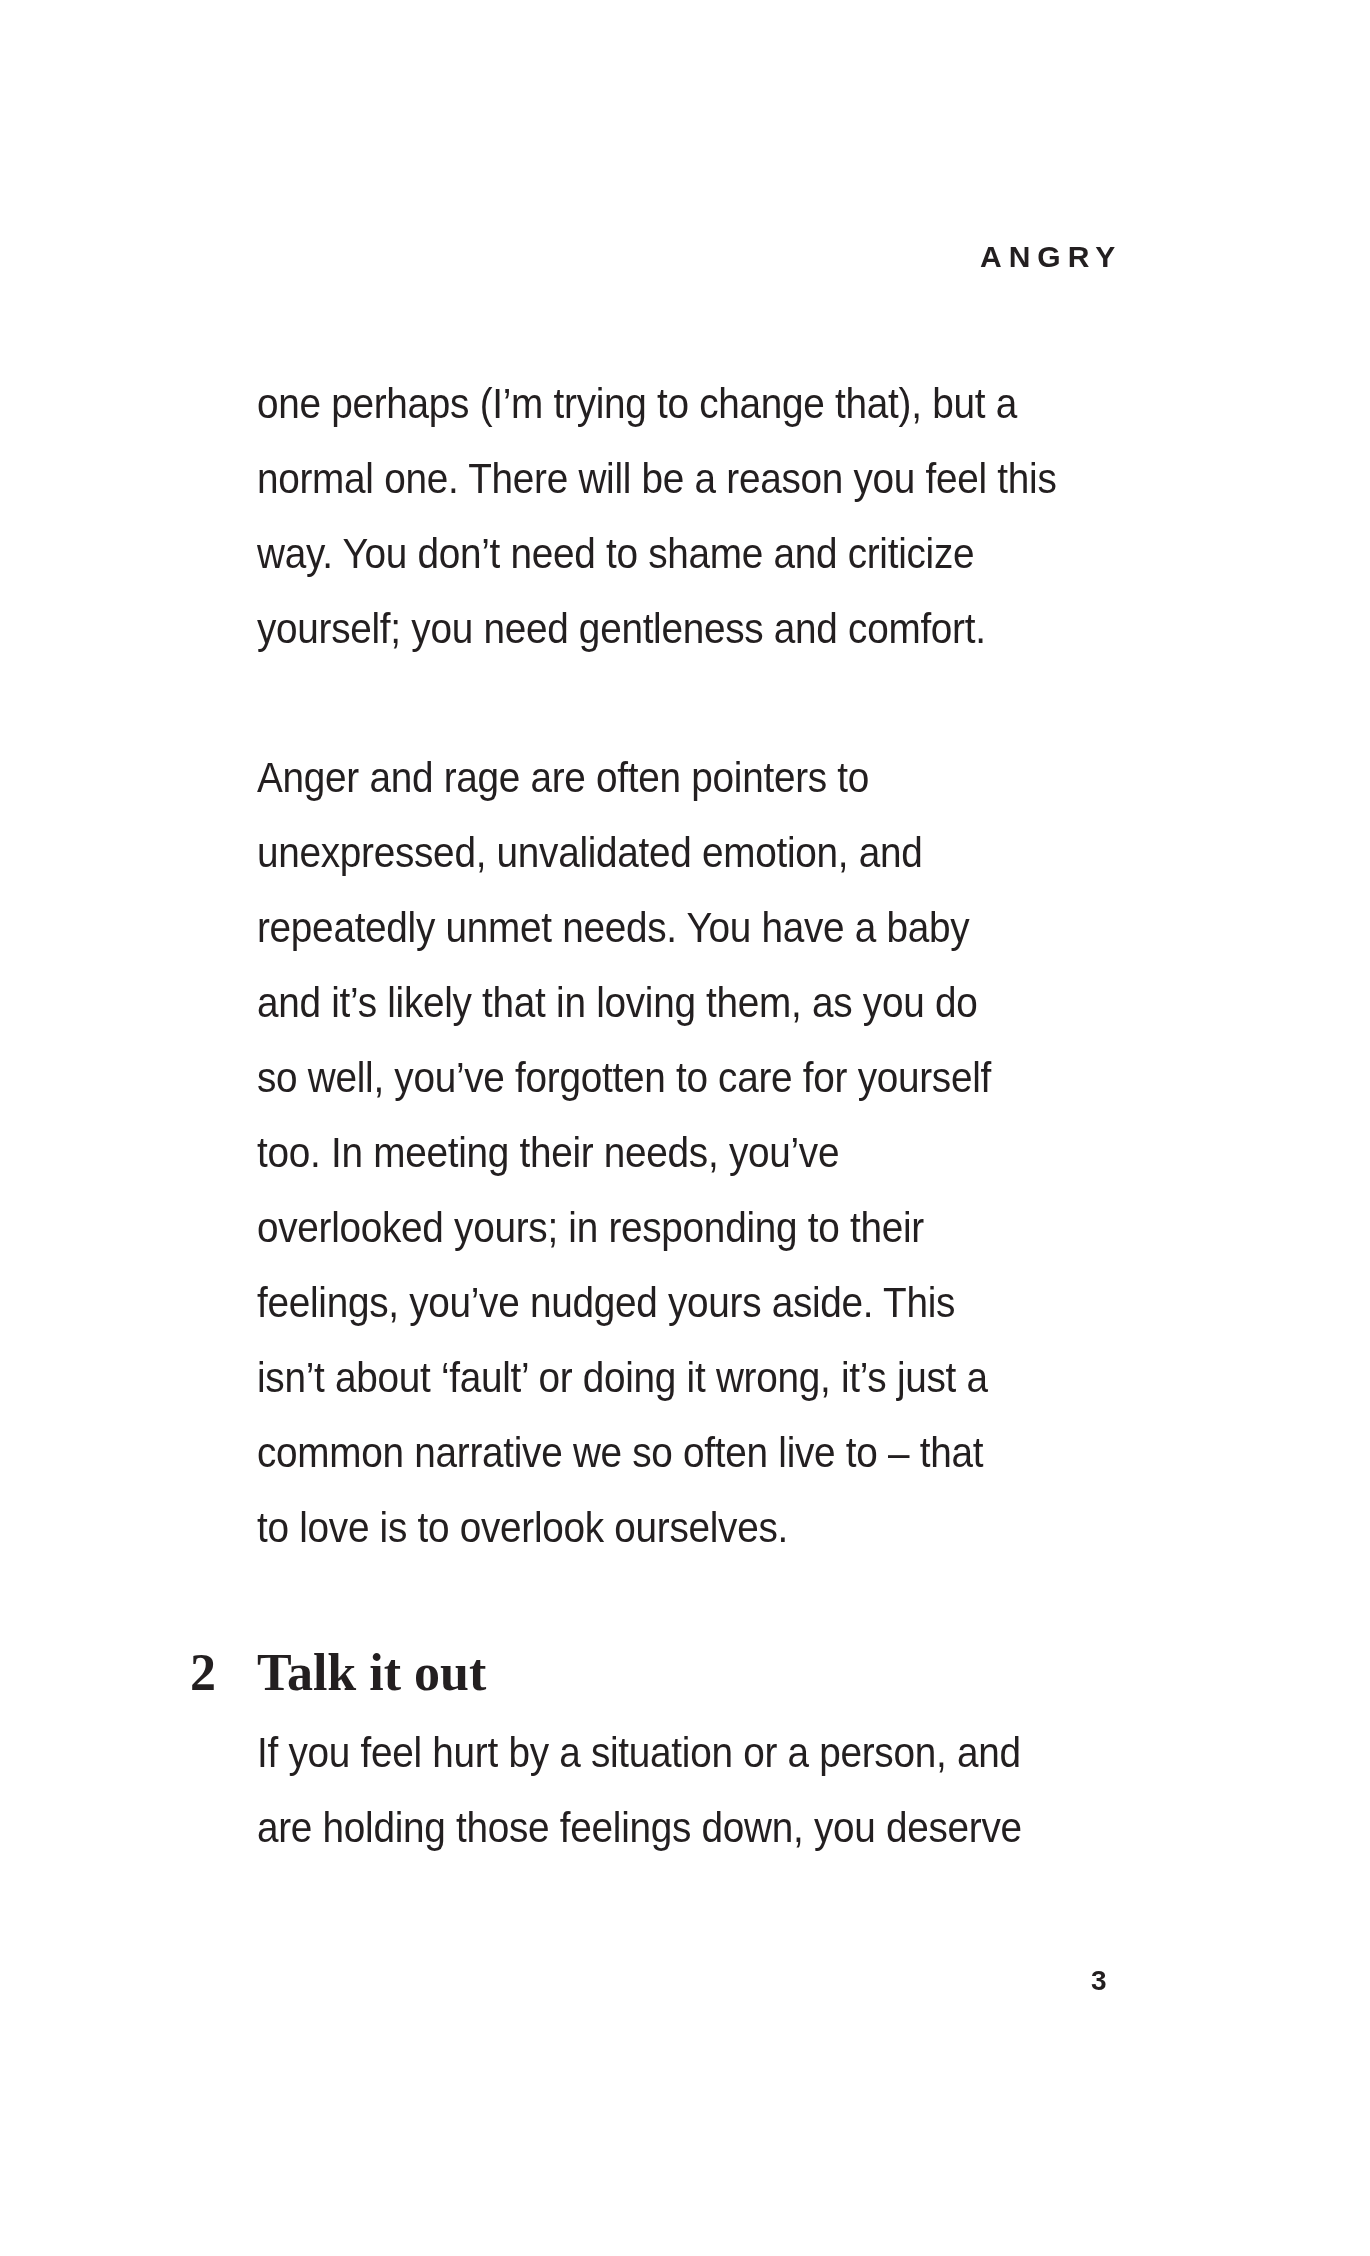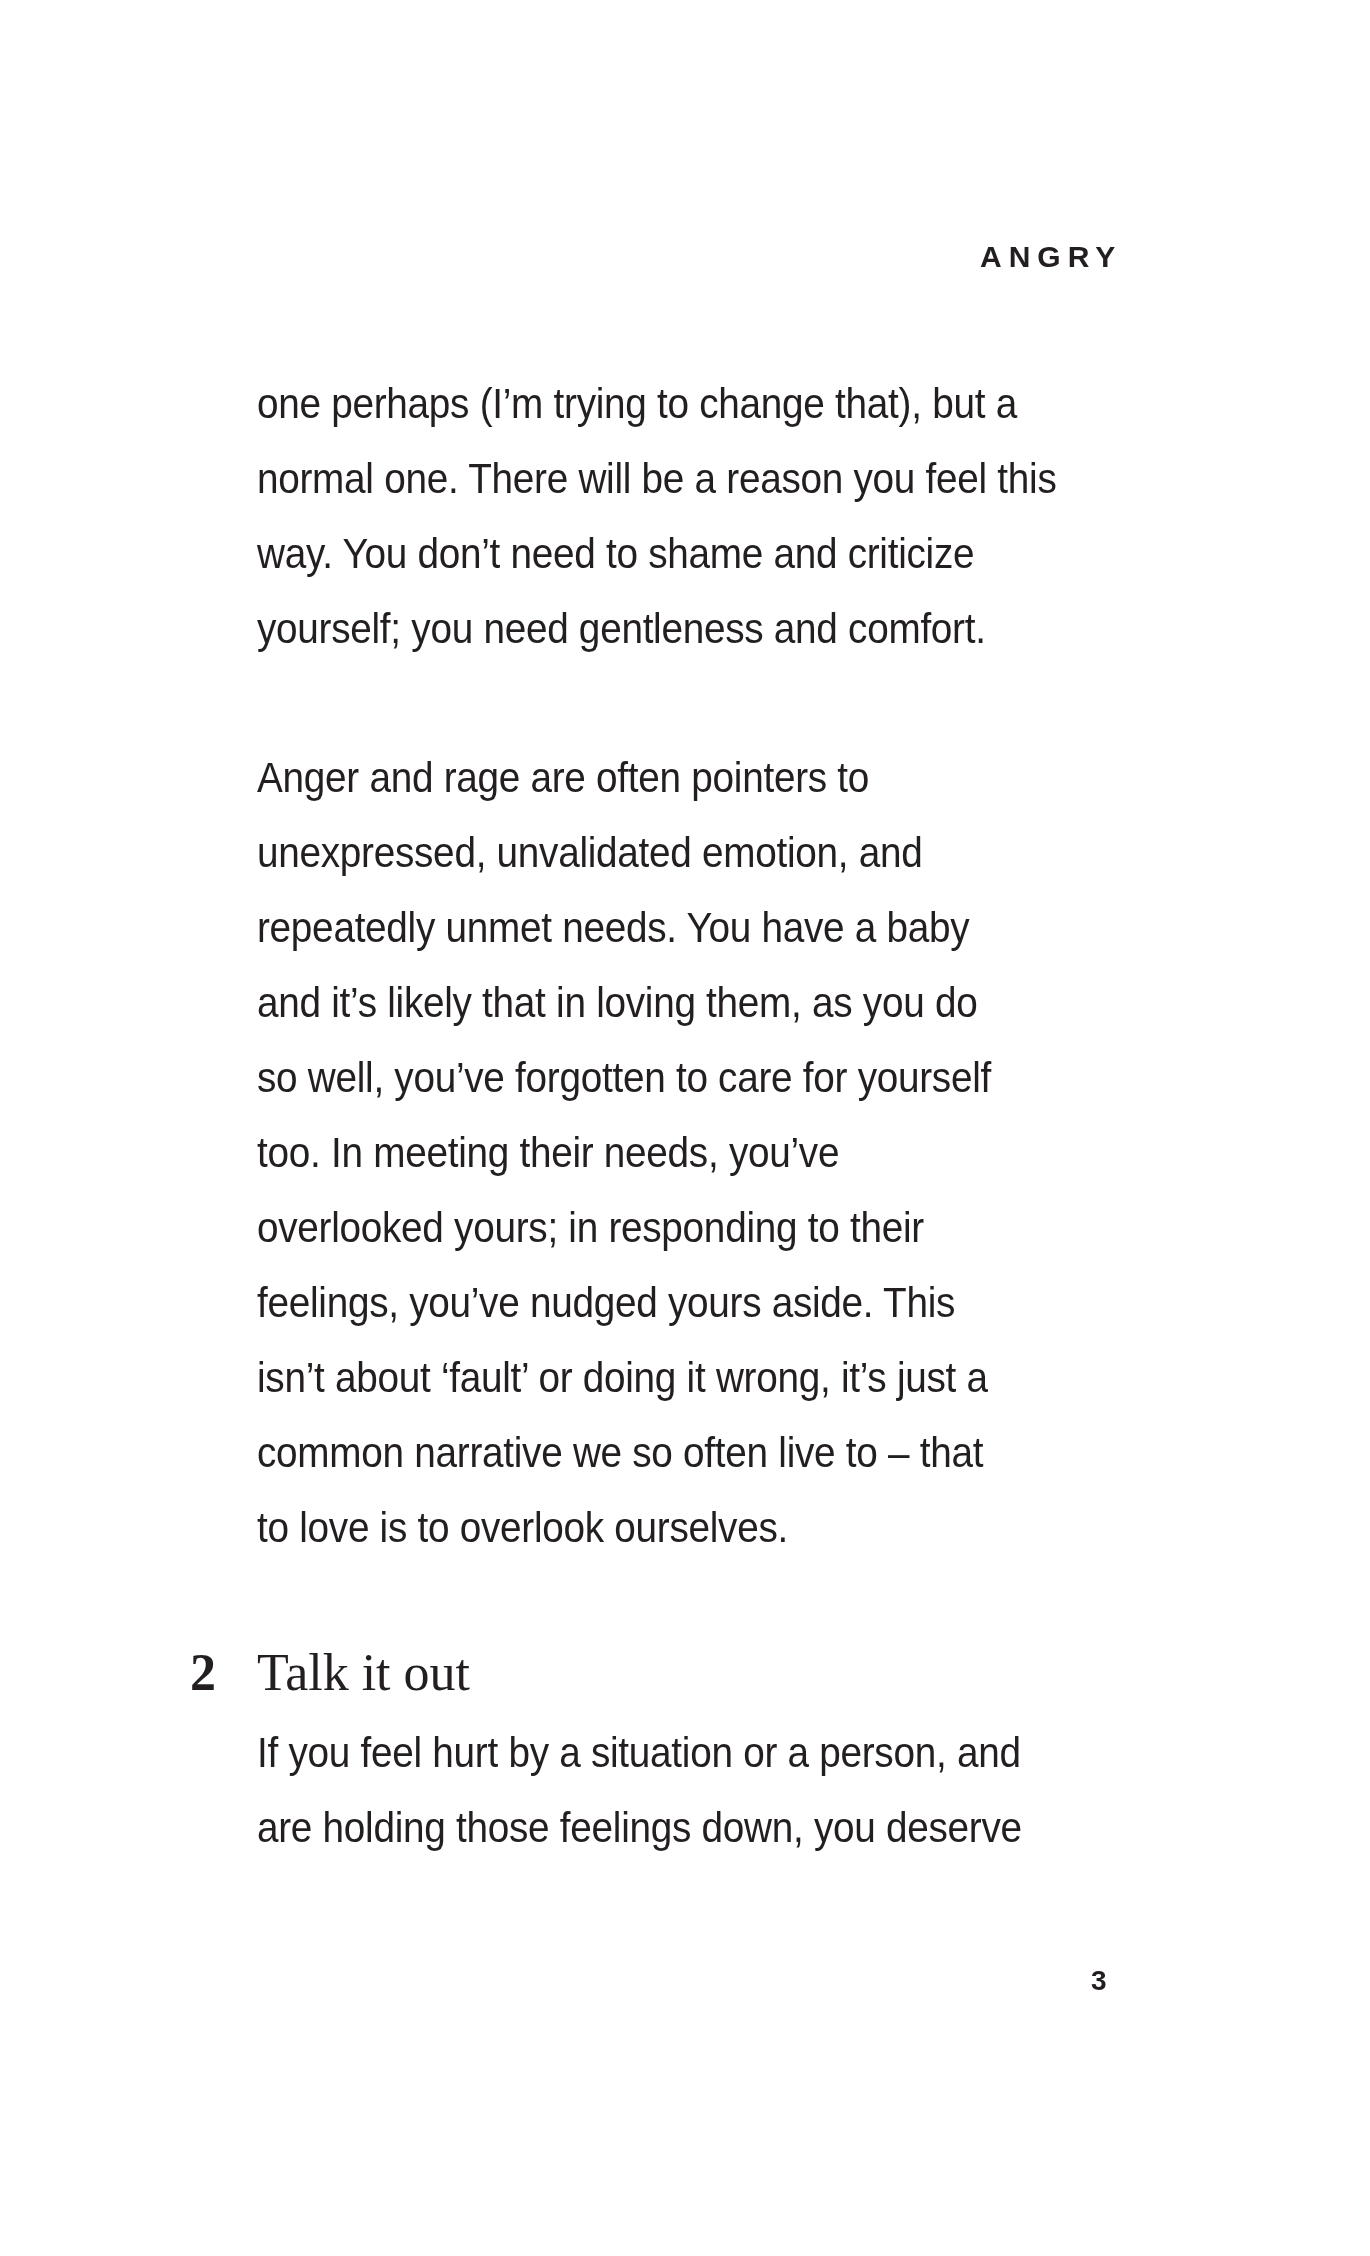--- a/index.html
+++ b/index.html
@@ -44,21 +44,21 @@
     font-family: "Liberation Serif", serif;
     font-weight: bold;
     font-size: 52px;
     line-height: 56px;
   }
   .heading-title {
     position: absolute;
     left: 257px;
     top: 1645px;
     font-family: "Liberation Serif", serif;
-    font-weight: normal;
+    font-weight: bold;
     font-size: 52px;
     line-height: 56px;
     white-space: nowrap;
   }
   .page-number {
     position: absolute;
     left: 1091px;
     top: 1966px;
     font-family: "Liberation Sans", sans-serif;
     font-weight: bold;

